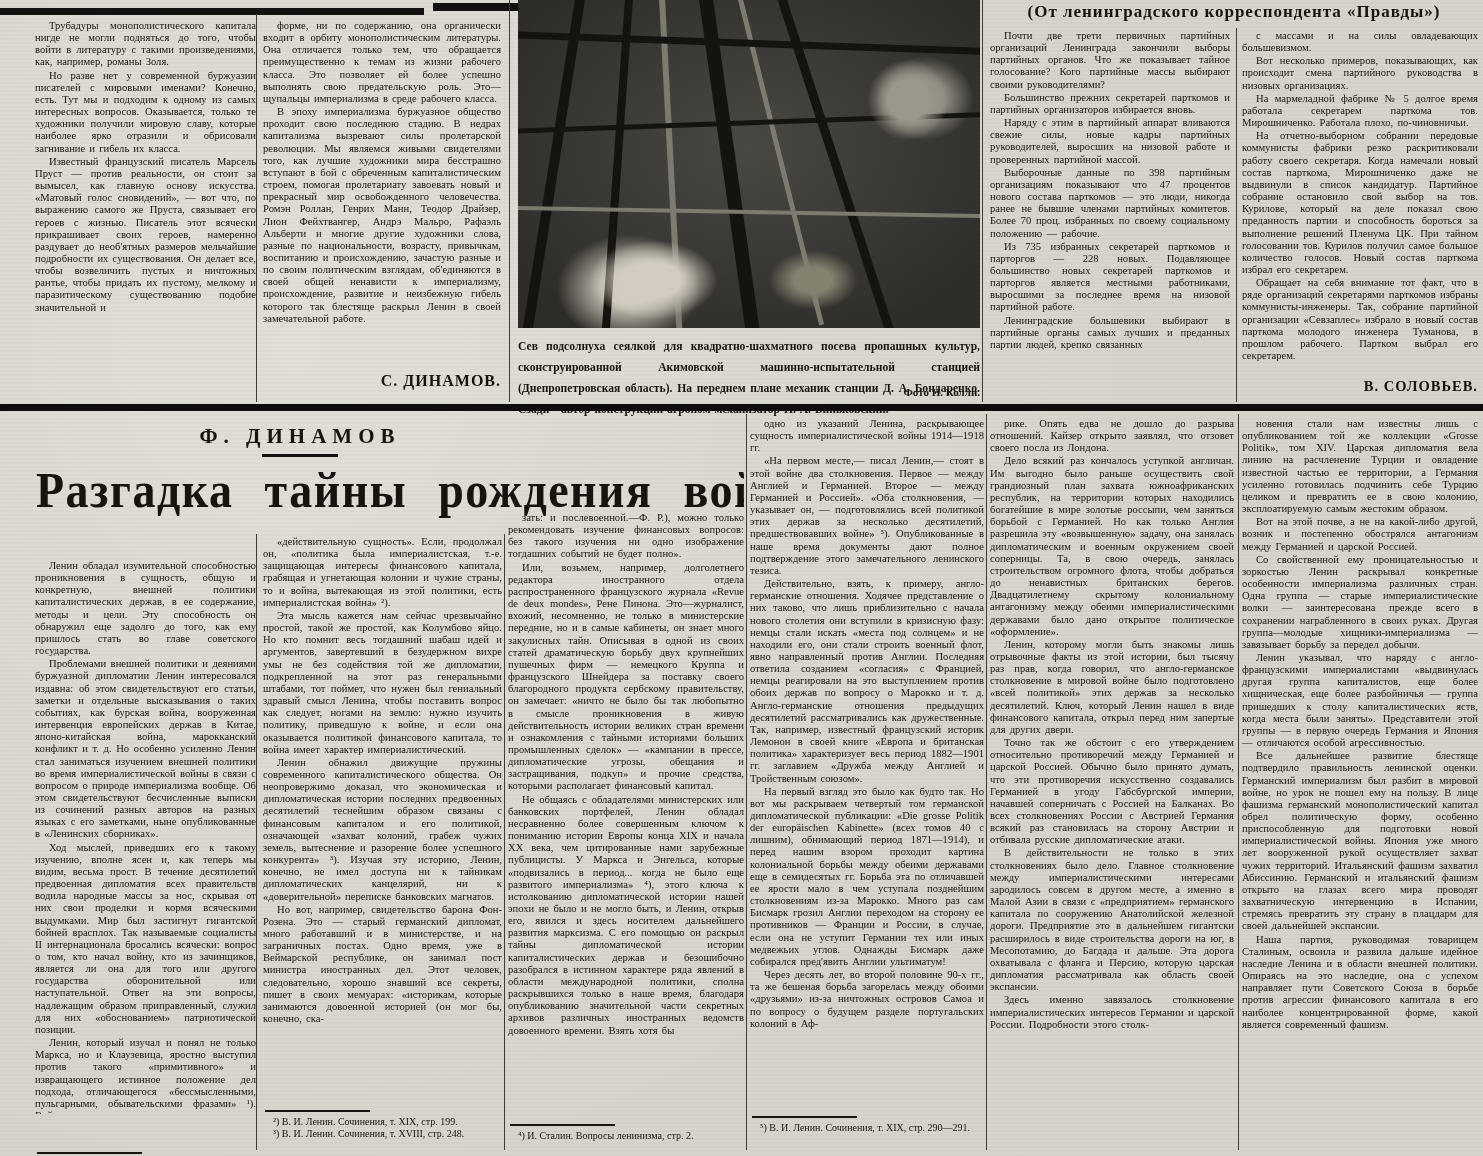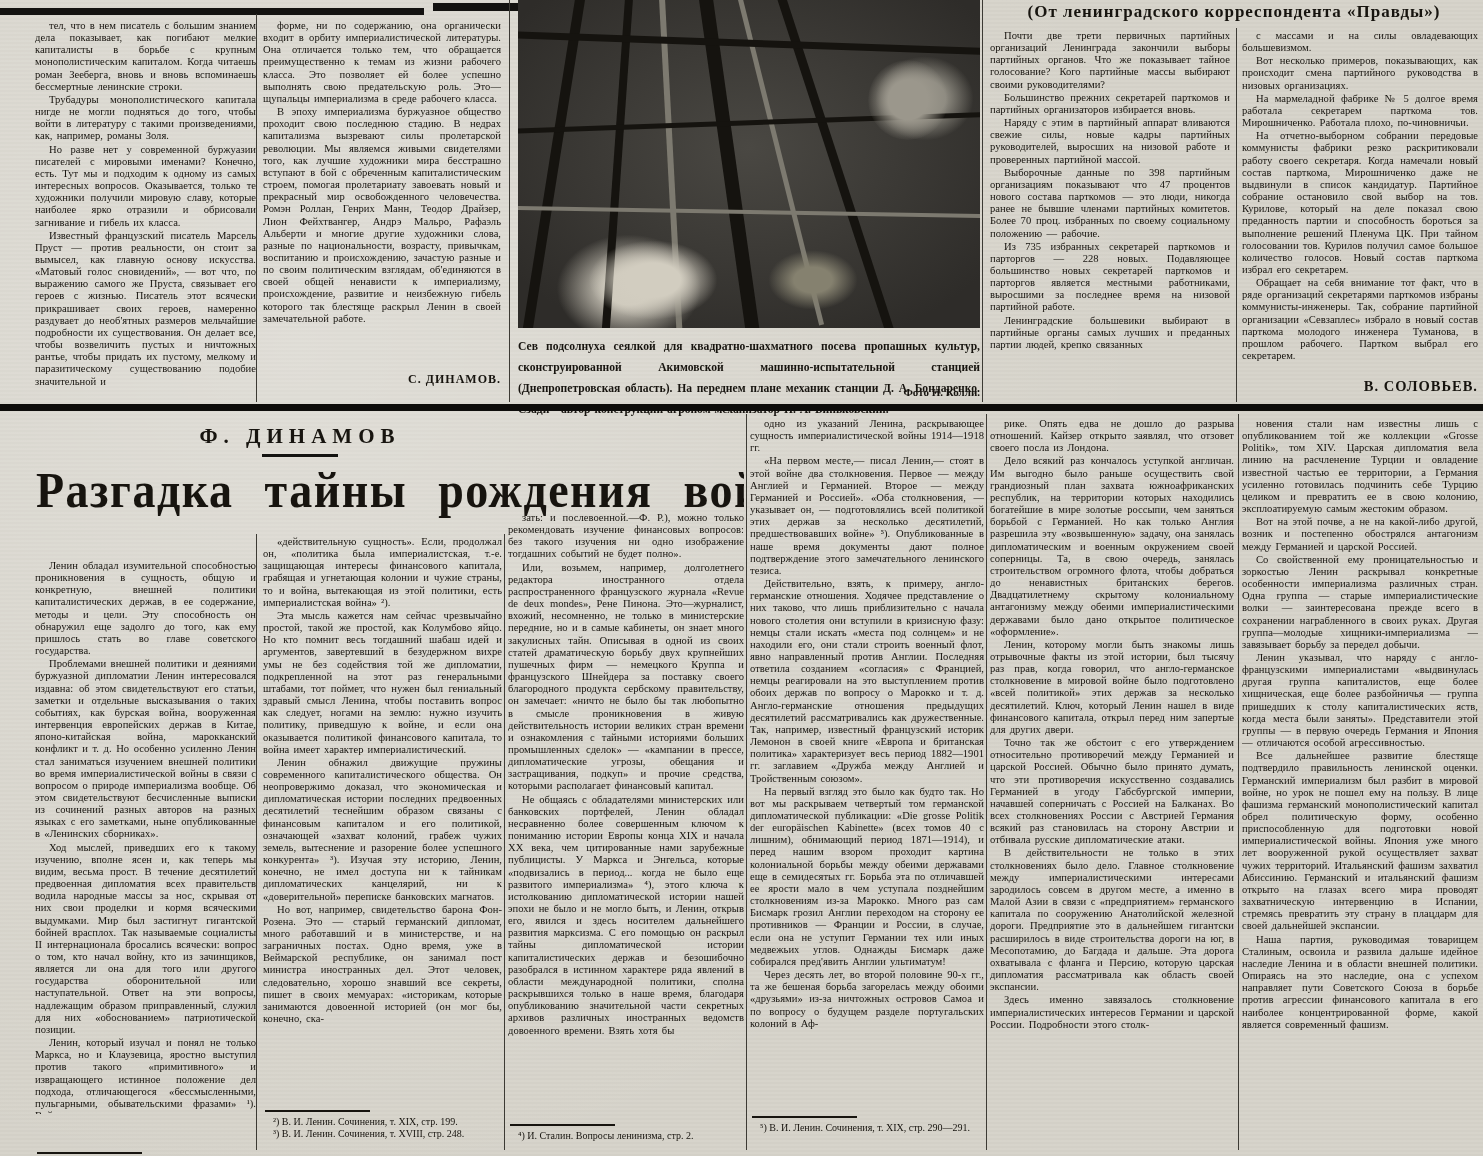--- a/index.html
+++ b/index.html
@@ -19,21 +19,21 @@
   .col{
     font-size:10.6px;line-height:12.15px;
     text-align:justify;
     overflow:hidden;
   }
   .col p.para{margin:0 0 1px 0;text-indent:14px;word-spacing:1.5px;}
   .kicker{
     font-weight:bold;
     font-size:17px;text-align:center;letter-spacing:1px;
   }
-  .signature{font-weight:bold;font-size:12px;text-align:right;padding-right:14px;margin-top:6px;letter-spacing:1px;}
+  .signature{font-weight:bold;font-size:16px;text-align:right;padding-right:14px;margin-top:6px;letter-spacing:1px;}
   .signature.small{font-size:14.5px;}
   .vrule{width:1px;background:#3c3a34;}
   .hbar{background:#131210;}
   .divider{background:#0e0d0b;}
   .byline{
     font-size:21px;font-weight:bold;letter-spacing:6px;text-align:center;
   }
   .byline-rule{height:3px;background:#131210;margin:5px auto 0 auto;width:76px;}
   .headline{
     font-size:46px;font-weight:bold;white-space:nowrap;
@@ -62,27 +62,26 @@
 </style>
 </head>
 <body>
 
 <div class="page">
 
   <div class="abs hbar" style="left:0;top:8;width:424px;height:7px;top:8px;"></div>
   <div class="abs hbar" style="left:433px;top:3px;width:534px;height:8px;"></div>
 
   <div class="abs col" style="left:35px;top:20px;width:221px;height:382px;">
-      <p class="para">тел, что в нем писатель с большим знанием дела показывает, как погибают мелкие капиталисты в борьбе с крупным монополистическим капиталом. Когда читаешь роман Зееберга, вновь и вновь вспоминаешь бессмертные ленинские строки.</p>
       <p class="para">Трубадуры монополистического капитала нигде не могли подняться до того, чтобы войти в литературу с такими произведениями, как, например, романы Золя.</p>
       <p class="para">Но разве нет у современной буржуазии писателей с мировыми именами? Конечно, есть. Тут мы и подходим к одному из самых интересных вопросов. Оказывается, только те художники получили мировую славу, которые наиболее ярко отразили и обрисовали загнивание и гибель их класса.</p>
       <p class="para">Известный французский писатель Марсель Пруст — против реальности, он стоит за вымысел, как главную основу искусства. «Матовый голос сновидений», — вот что, по выражению самого же Пруста, связывает его героев с жизнью. Писатель этот всячески прикрашивает своих героев, намеренно раздувает до необ'ятных размеров мельчайшие подробности их существования. Он делает все, чтобы возвеличить пустых и ничтожных рантье, чтобы придать их пустому, мелкому и паразитическому существованию подобие значительной и</p>
     </div>
   <div class="abs col" style="left:263px;top:20px;width:238px;height:350px;">
-      <p class="para">форме, ни по содержанию, она органически входит в орбиту империалистической литературы. Она отличается только тем, что обращается преимущественно к темам из жизни рабочего класса. Это позволяет ей более успешно выполнять свою предательскую роль. Это—щупальцы империализма в среде рабочего класса.</p>
+      <p class="para">форме, ни по содержанию, она органически входит в орбиту монополистическим литературы. Она отличается только тем, что обращается преимущественно к темам из жизни рабочего класса. Это позволяет ей более успешно выполнять свою предательскую роль. Это—щупальцы империализма в среде рабочего класса.</p>
       <p class="para">В эпоху империализма буржуазное общество проходит свою последнюю стадию. В недрах капитализма вызревают силы пролетарской революции. Мы являемся живыми свидетелями того, как лучшие художники мира бесстрашно вступают в бой с обреченным капиталистическим строем, помогая пролетариату завоевать новый и прекрасный мир освобожденного человечества. Ромэн Роллан, Генрих Манн, Теодор Драйзер, Лион Фейхтвангер, Андрэ Мальро, Рафаэль Альберти и многие другие художники слова, разные по национальности, возрасту, привычкам, воспитанию и происхождению, зачастую разные и по своим политическим взглядам, об'единяются в своей общей ненависти к империализму, происхождение, развитие и неизбежную гибель которого так блестяще раскрыл Ленин в своей замечательной работе.</p>
     </div>
   <div class="abs signature" style="left:263px;top:366px;width:238px;">С. ДИНАМОВ.</div>
 
   <div class="abs photo" style="left:518px;top:0px;width:462px;height:328px;">
     <div class="beam" style="left:30px;top:-20px;width:10px;height:380px;transform:rotate(9deg);"></div>
     <div class="beam" style="left:95px;top:-20px;width:8px;height:380px;transform:rotate(4deg);"></div>
     <div class="lightbeam" style="left:150px;top:-10px;width:6px;height:360px;transform:rotate(-3deg);"></div>
     <div class="beam" style="left:205px;top:-30px;width:14px;height:400px;transform:rotate(-8deg);"></div>
     <div class="lightbeam" style="left:260px;top:-10px;width:5px;height:340px;transform:rotate(-14deg);"></div>

